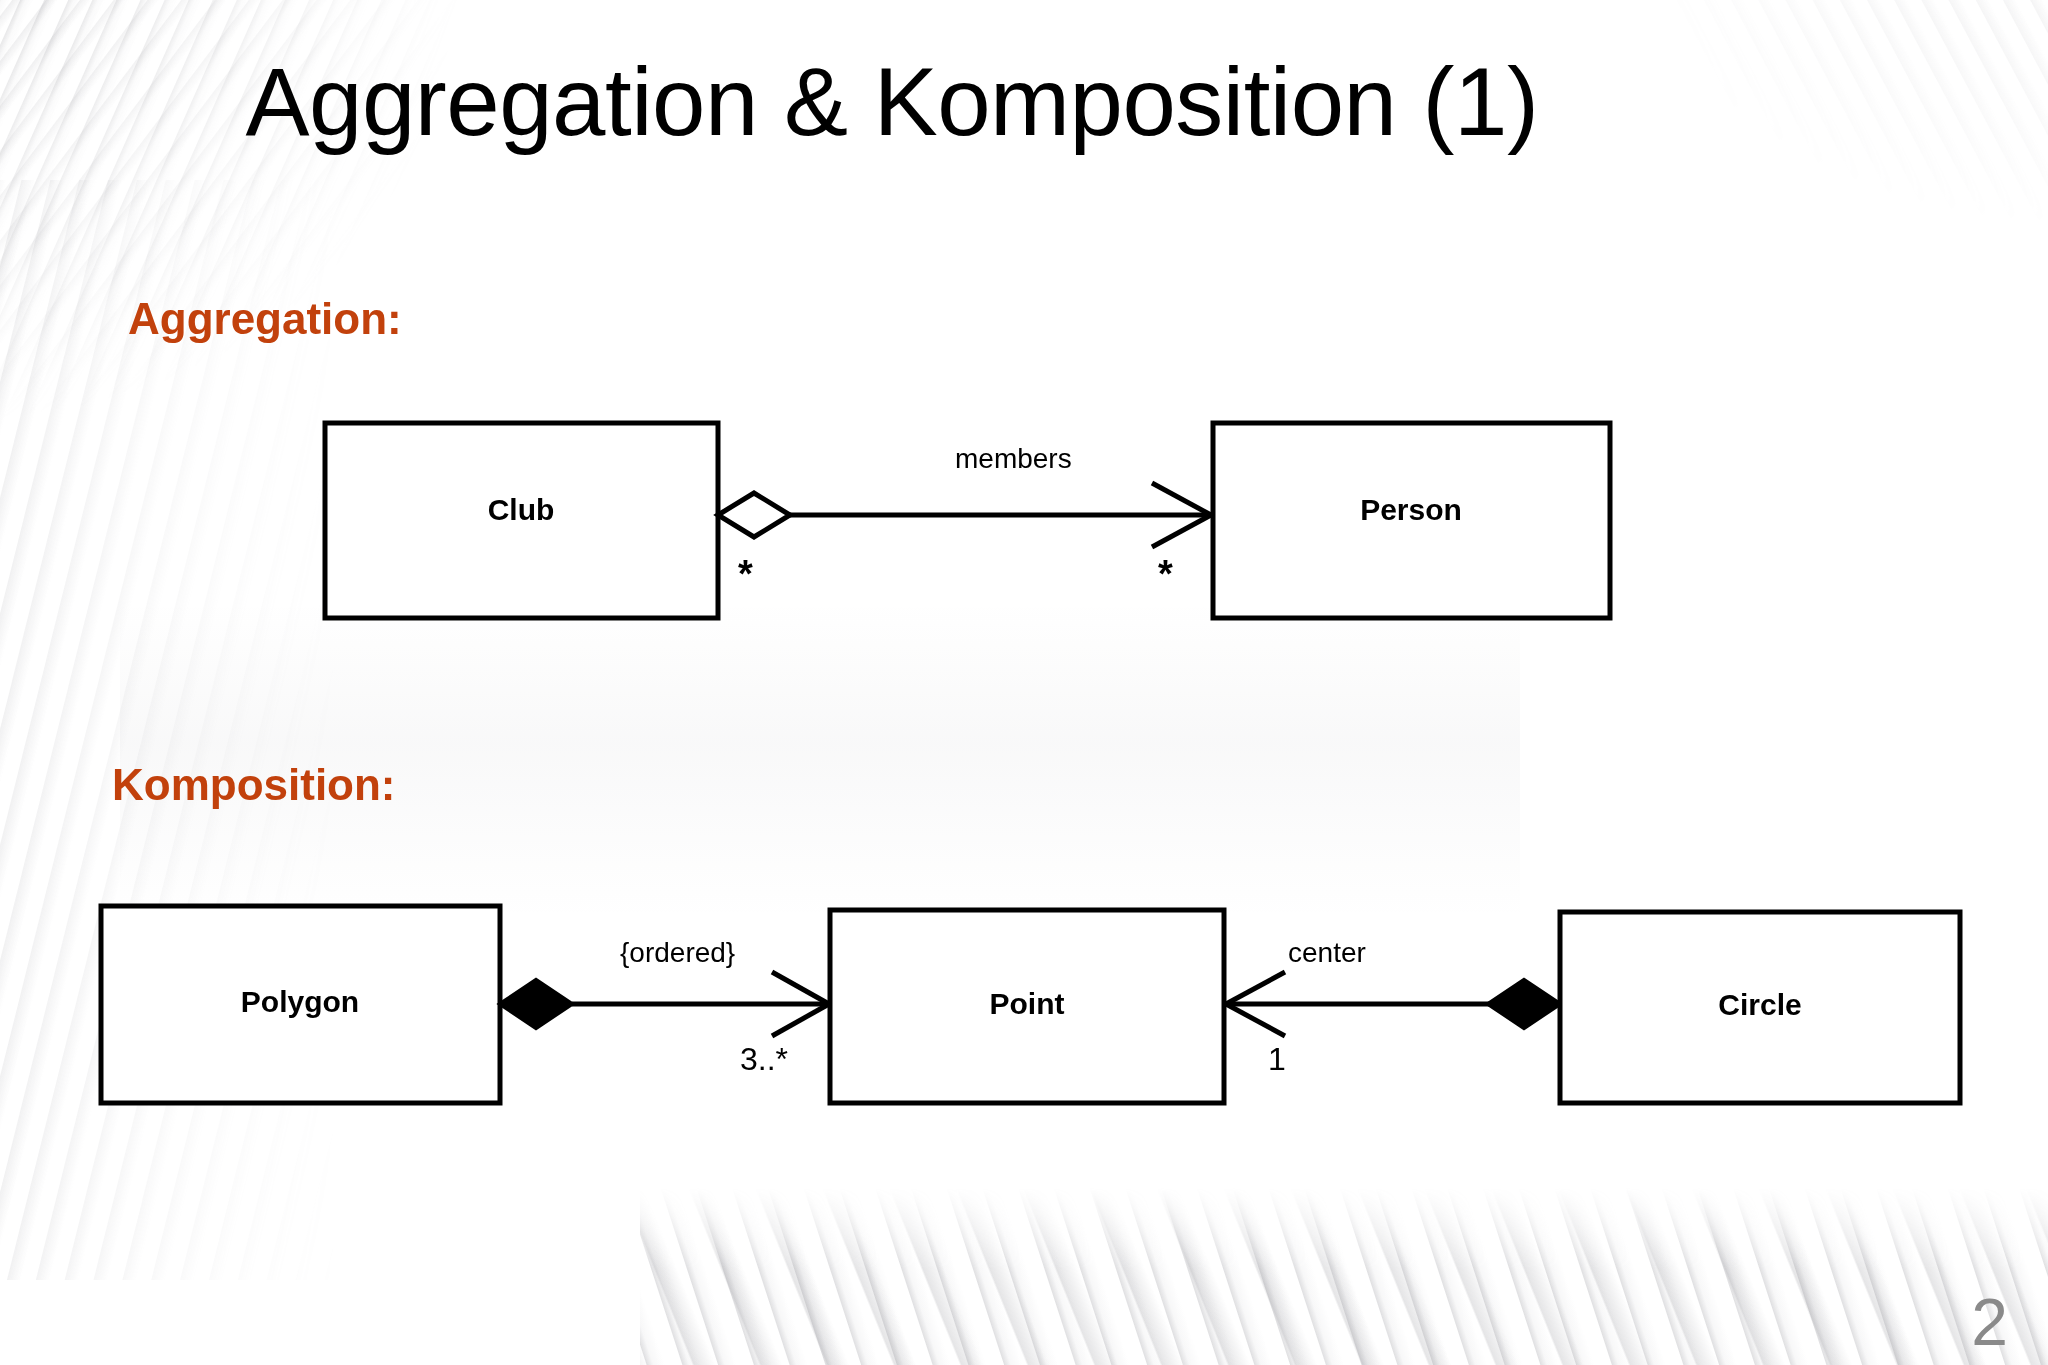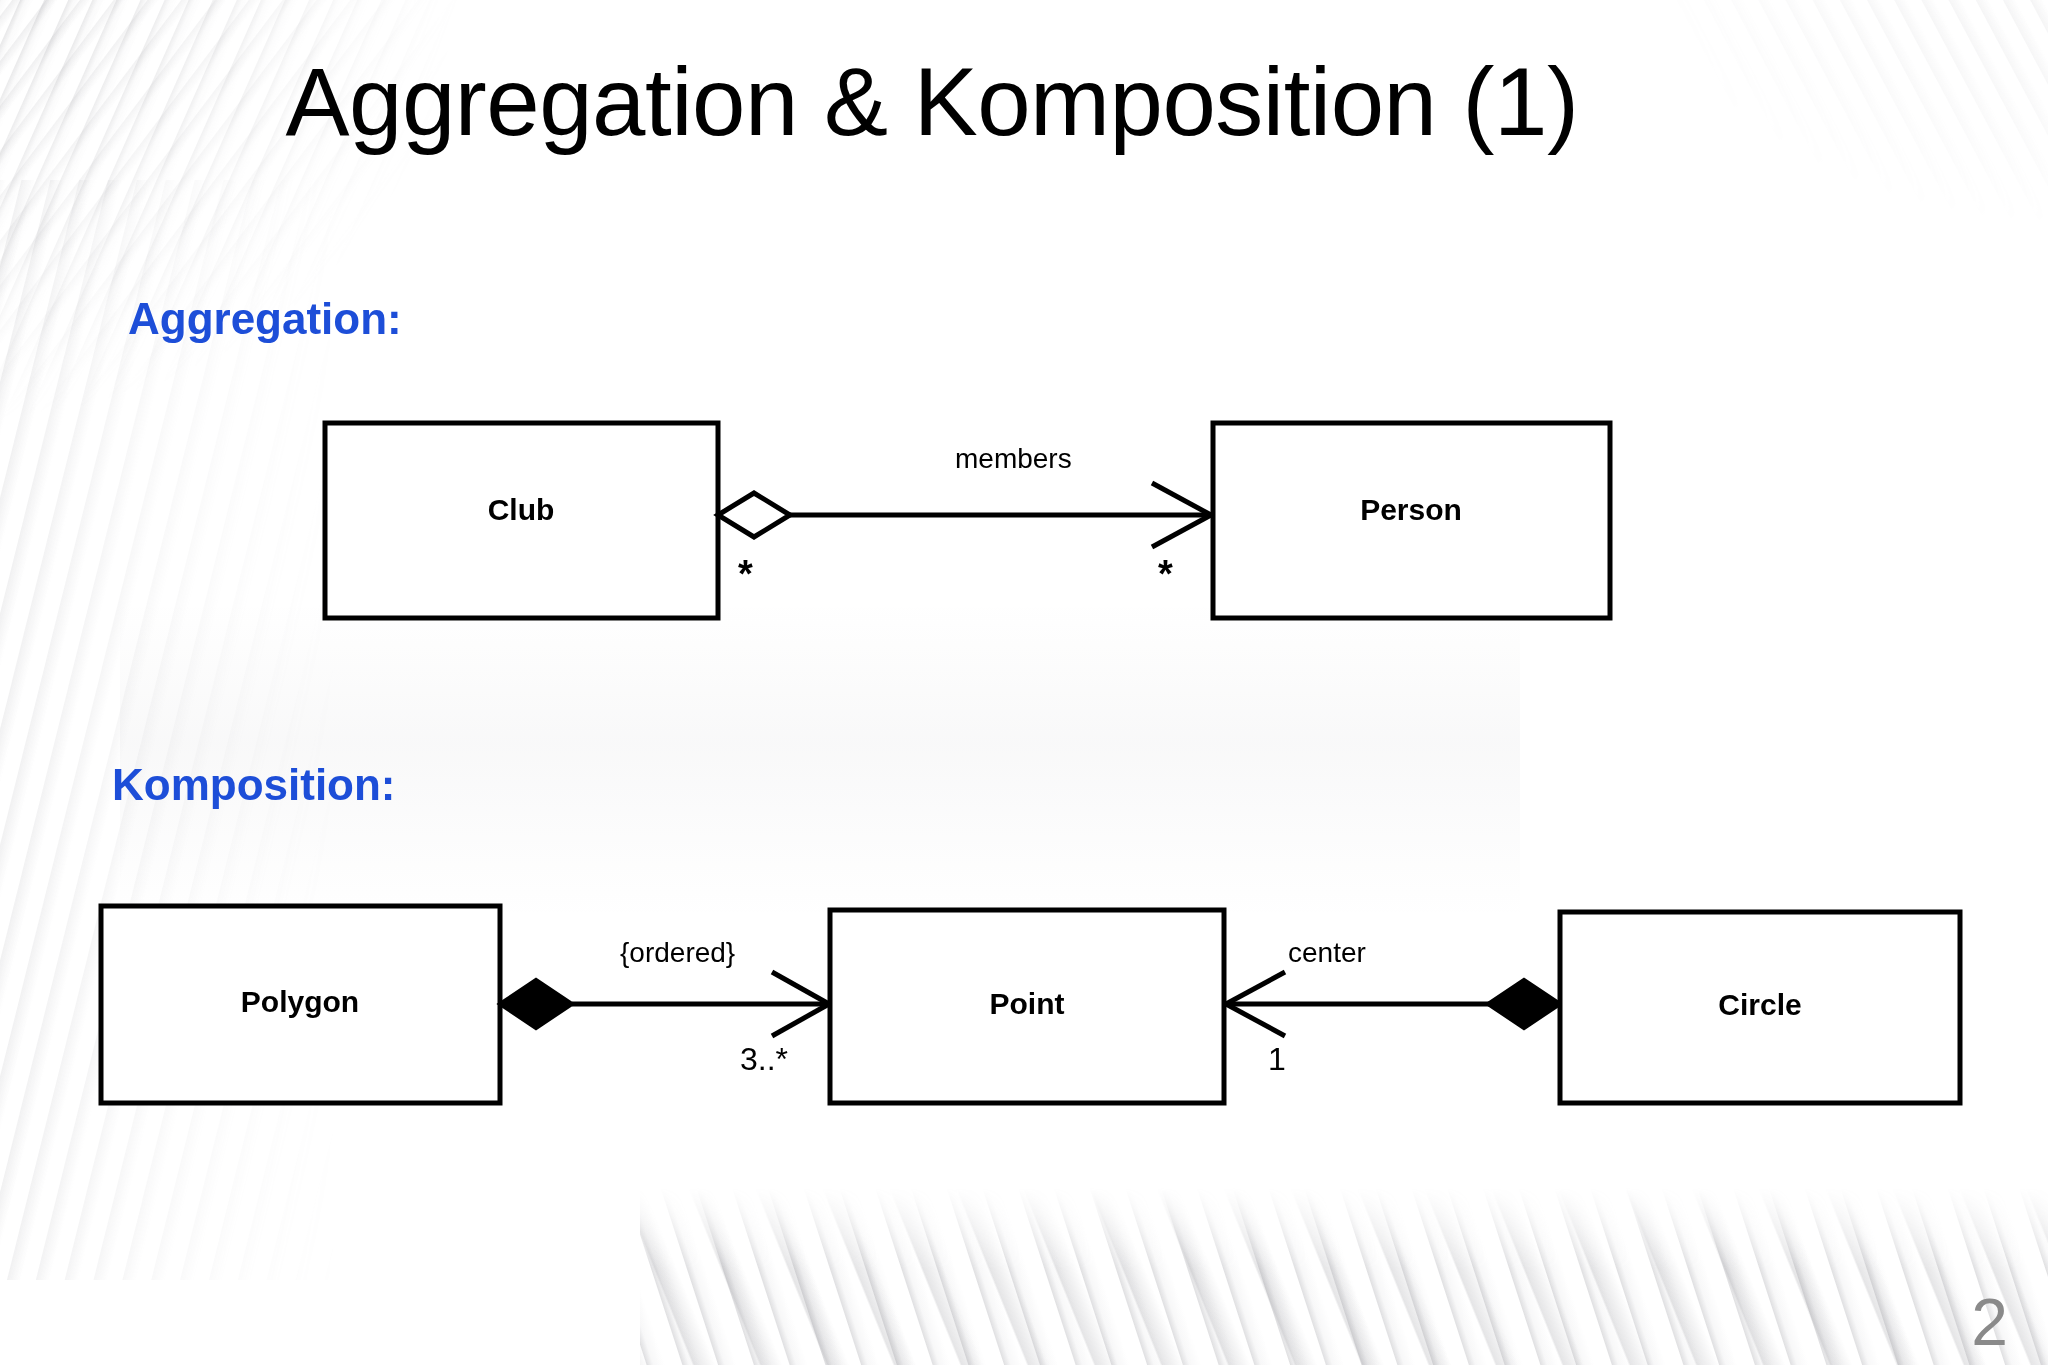--- a/index.html
+++ b/index.html
@@ -97,29 +97,28 @@
     position: absolute;
     left: 0;
     top: 52px;
     width: 1784px;
     text-align: center;
     font-size: 96px;
     line-height: 1.05;
     font-weight: 400;
     color: #000000;
     letter-spacing: -0.5px;
-    padding-left: 40px;
   }
 
   
   .section-heading {
     position: absolute;
     font-size: 44px;
     font-weight: bold;
-    color: #1d4ed8;
+    color: #c2410c;
     letter-spacing: 0px;
     white-space: nowrap;
   }
   #heading-aggregation { left: 128px; top: 294px; }
   #heading-komposition { left: 112px; top: 760px; }
 
   
   .figure {
     position: absolute;
   }

